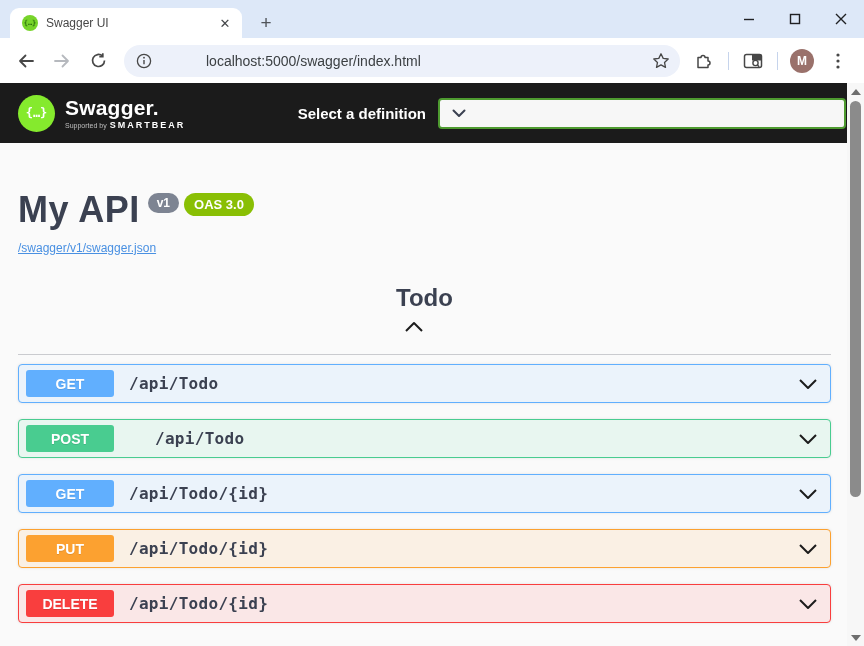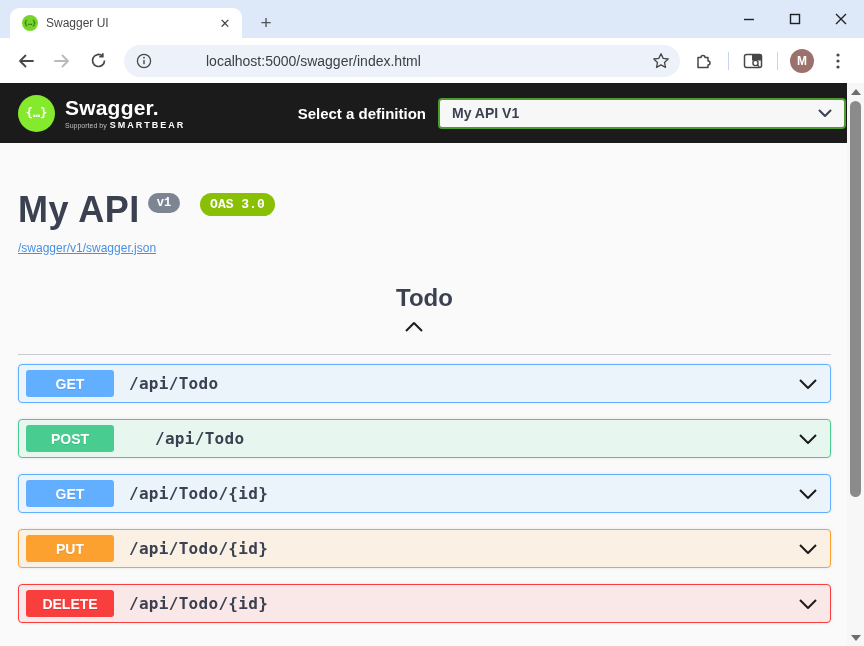--- a/index.html
+++ b/index.html
@@ -45,21 +45,21 @@
   .sw-def-label { color:#fff; font-weight:bold; font-size:15px; margin-right:12px; white-space:nowrap; }
   .sw-select { width:408px; height:31px; background:#f7f7f7; border:2px solid #4e9b30; border-radius:4px;
                display:flex; align-items:center; padding:0 12px; }
   .sw-select-value { font-size:14px; font-weight:bold; color:#3b4151; flex:1; }
 
   
   .content { position:absolute; top:143px; left:0; width:847px; height:503px; background:#fafafa;
              padding:48px 16px 0 18px; }
   .info-head { display:flex; align-items:flex-start; }
   .api-title { font-size:36px; font-weight:bold; color:#3b4151; line-height:38px; letter-spacing:.5px; }
-  .badges { display:flex; align-items:flex-start; margin-left:8px; margin-top:2px; gap:20px;font-family:Liberation Mono, monospace; }
+  .badges { display:flex; align-items:flex-start; margin-left:8px; margin-top:2px; gap:5px; }
   .badge { border-radius:20px; color:#fff; font-weight:bold; font-size:12px; padding:4px 9px; line-height:12px; }
   .badge-version { background:#7d8492; }
   .badge-oas { background:#89bf04; font-size:13px; padding:5px 10px; line-height:13px; }
   .spec-link { display:inline-block; margin-top:12px; font-size:12px; color:#4990e2; text-decoration:underline; }
 
   .section-head { display:flex; align-items:center; justify-content:space-between;
                   margin-top:28px; padding-bottom:12px; border-bottom:1px solid rgba(59,65,81,.25);flex-direction:column; }
   .section-title { font-size:24px; font-weight:bold; color:#3b4151; }
   .section-toggle { width:30px; height:30px; display:flex; align-items:center; justify-content:center; margin-right:22px; }
 
@@ -167,21 +167,20 @@
 
 <div class="sw-topbar">
   <div class="sw-logo">{…}</div>
   <div class="sw-brandwrap">
     <div class="sw-brand">Swagger.</div>
     <div class="sw-sub"><span>Supported by</span><b>SMARTBEAR</b></div>
   </div>
   <div class="sw-def">
     <div class="sw-def-label">Select a definition</div>
     <div class="sw-select">
-      <div class="sw-select-value">My API V1</div>
       <svg width="14" height="9" viewBox="0 0 14 9">
           <path d="M1.5 1.5 L7 7 L12.5 1.5" fill="none" stroke="#3b4151" stroke-width="2" stroke-linecap="round" stroke-linejoin="round"></path>
         </svg>
     </div>
   </div>
 </div>
 
 <div class="content">
   <div class="info-head">
     <div class="api-title">My API</div>

